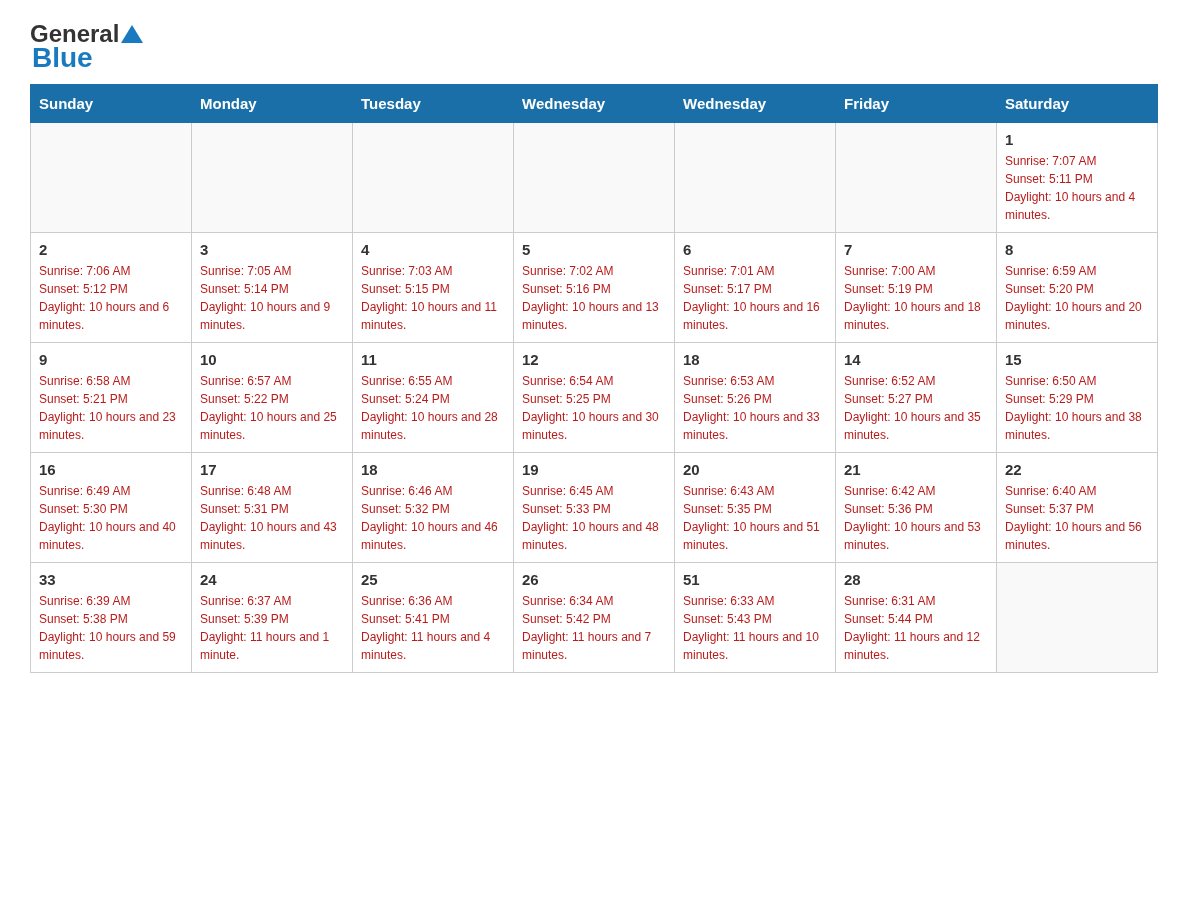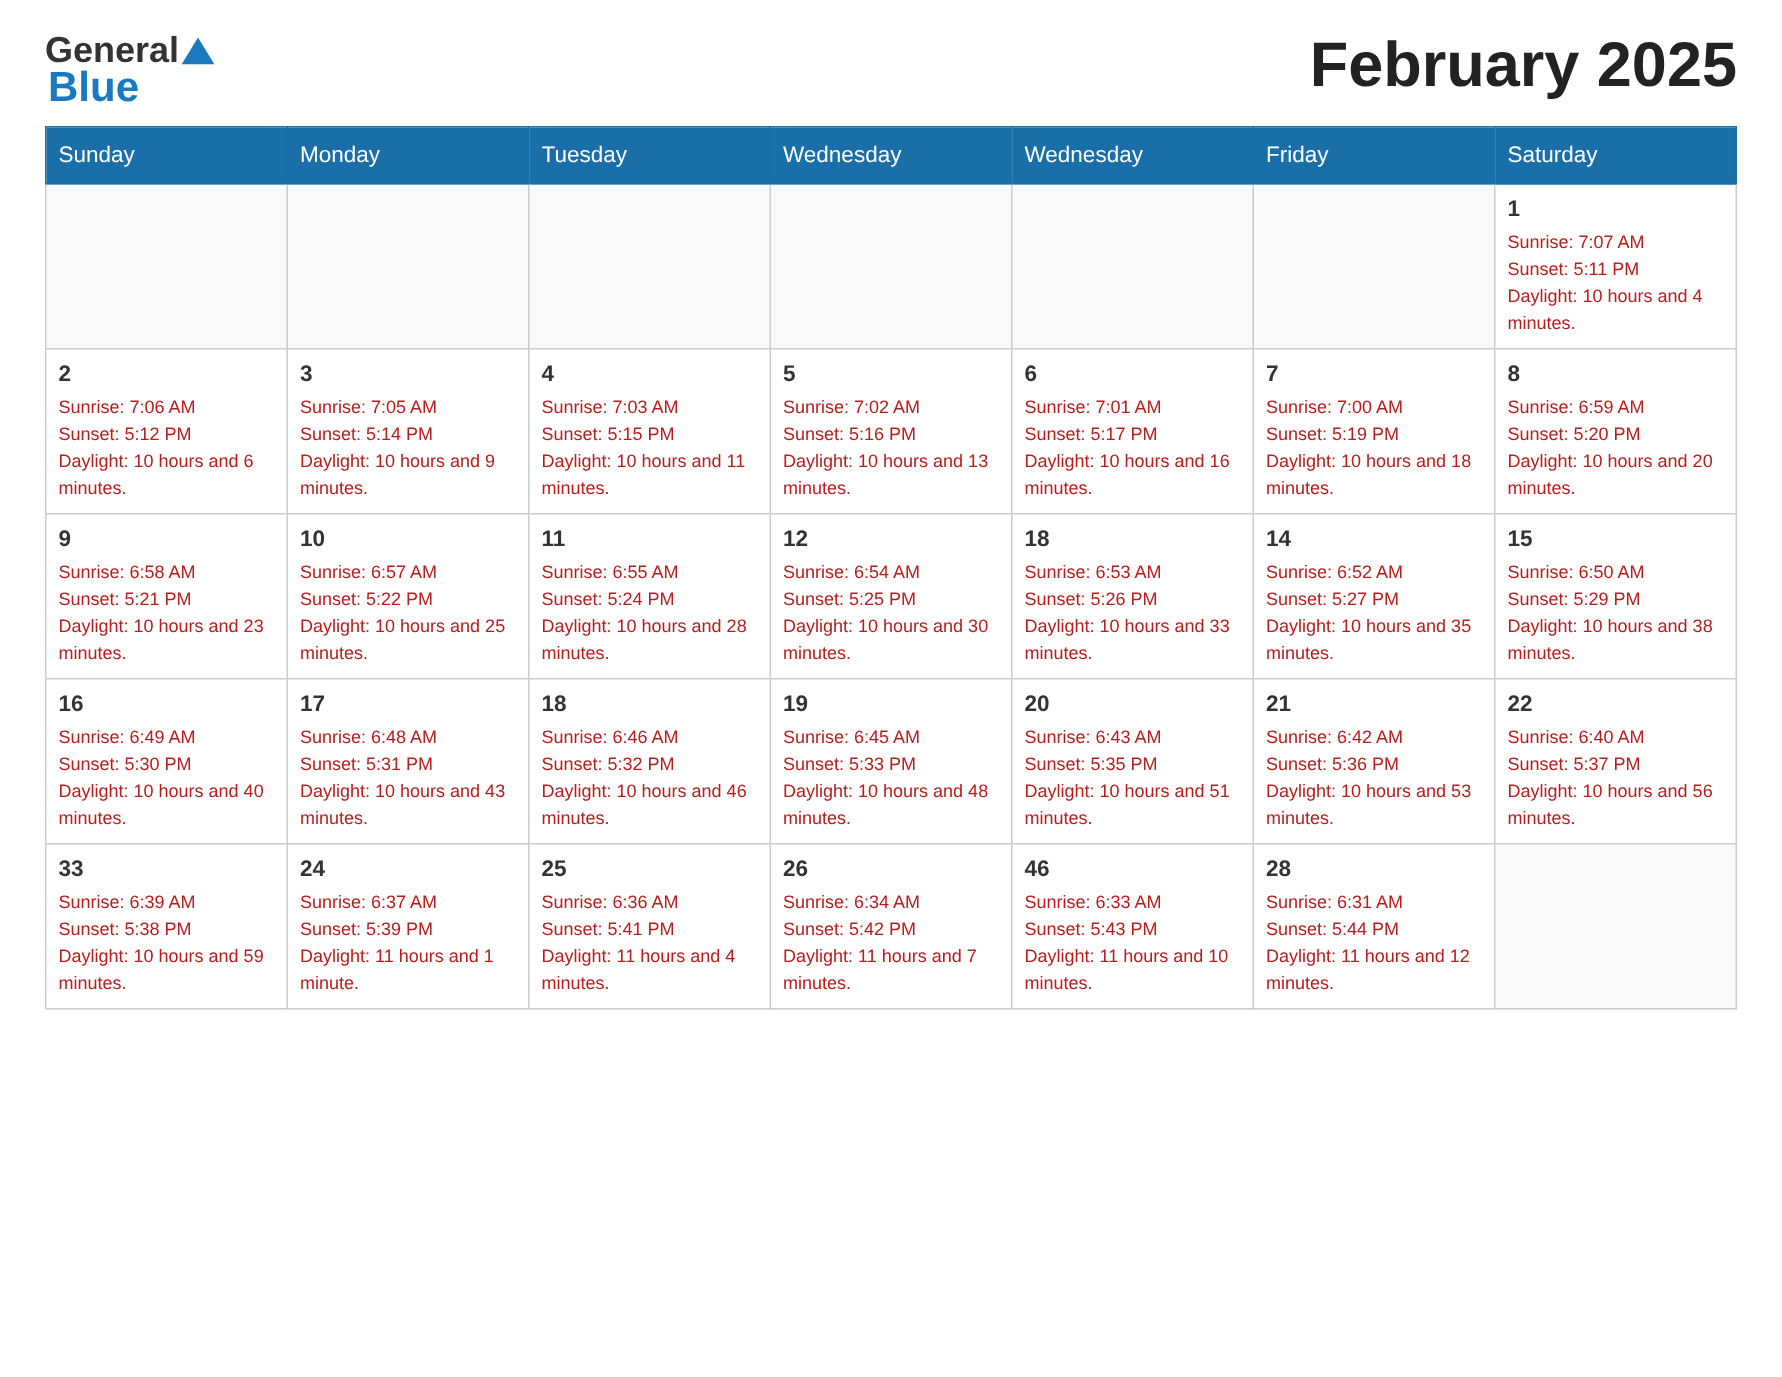--- a/index.html
+++ b/index.html
@@ -32,21 +32,21 @@
     }
     .calendar {
       width: 100%;
       border-collapse: collapse;
       margin-top: 10px;
     }
     .calendar th {
       background-color: #1a6fa8;
       color: #fff;
       font-size: 15px;
-      font-weight: normal;
+      font-weight: bold;
       padding: 10px 8px;
       text-align: left;
       border: 1px solid #1a6fa8;
     }
     .calendar td {
       border: 1px solid #ccc;
       vertical-align: top;
       padding: 8px;
       width: 14.28%;
       min-height: 110px;
@@ -85,21 +85,20 @@
   <div class="logo-wrapper">
     <div class="logo-row">
       <span style="font-size:24px;font-weight:bold;color:#333;font-family:Arial,sans-serif;">General</span>
       <svg width="22" height="22" viewBox="0 0 22 22" style="margin-left:2px;margin-top:-4px;">
         <polygon points="0,22 11,4 22,22" fill="#1a7abf"></polygon>
       </svg>
     </div>
     <span style="font-size:28px;font-weight:bold;color:#1a7abf;font-family:Arial,sans-serif;margin-top:-6px;margin-left:2px;">Blue</span>
   </div>
   <div class="title-area">
-    <div class="month-title">February 2025</div>
   </div>
 </div>
 
 <table class="calendar">
   <thead>
     <tr>
     <th>Sunday</th>
         <th>Monday</th>
         <th>Tuesday</th>
         <th>Wednesday</th>
@@ -222,21 +221,21 @@
         </td>
         <td>
           <span class="day-number">25</span>
           <div class="day-info">Sunrise: 6:36 AM<br>Sunset: 5:41 PM<br>Daylight: 11 hours and 4 minutes.</div>
         </td>
         <td>
           <span class="day-number">26</span>
           <div class="day-info">Sunrise: 6:34 AM<br>Sunset: 5:42 PM<br>Daylight: 11 hours and 7 minutes.</div>
         </td>
         <td>
-          <span class="day-number">46</span>
+          <span class="day-number">51</span>
           <div class="day-info">Sunrise: 6:33 AM<br>Sunset: 5:43 PM<br>Daylight: 11 hours and 10 minutes.</div>
         </td>
         <td>
           <span class="day-number">28</span>
           <div class="day-info">Sunrise: 6:31 AM<br>Sunset: 5:44 PM<br>Daylight: 11 hours and 12 minutes.</div>
         </td>
         <td class="empty-cell"></td>
       </tr>
     </tbody>
 </table>

